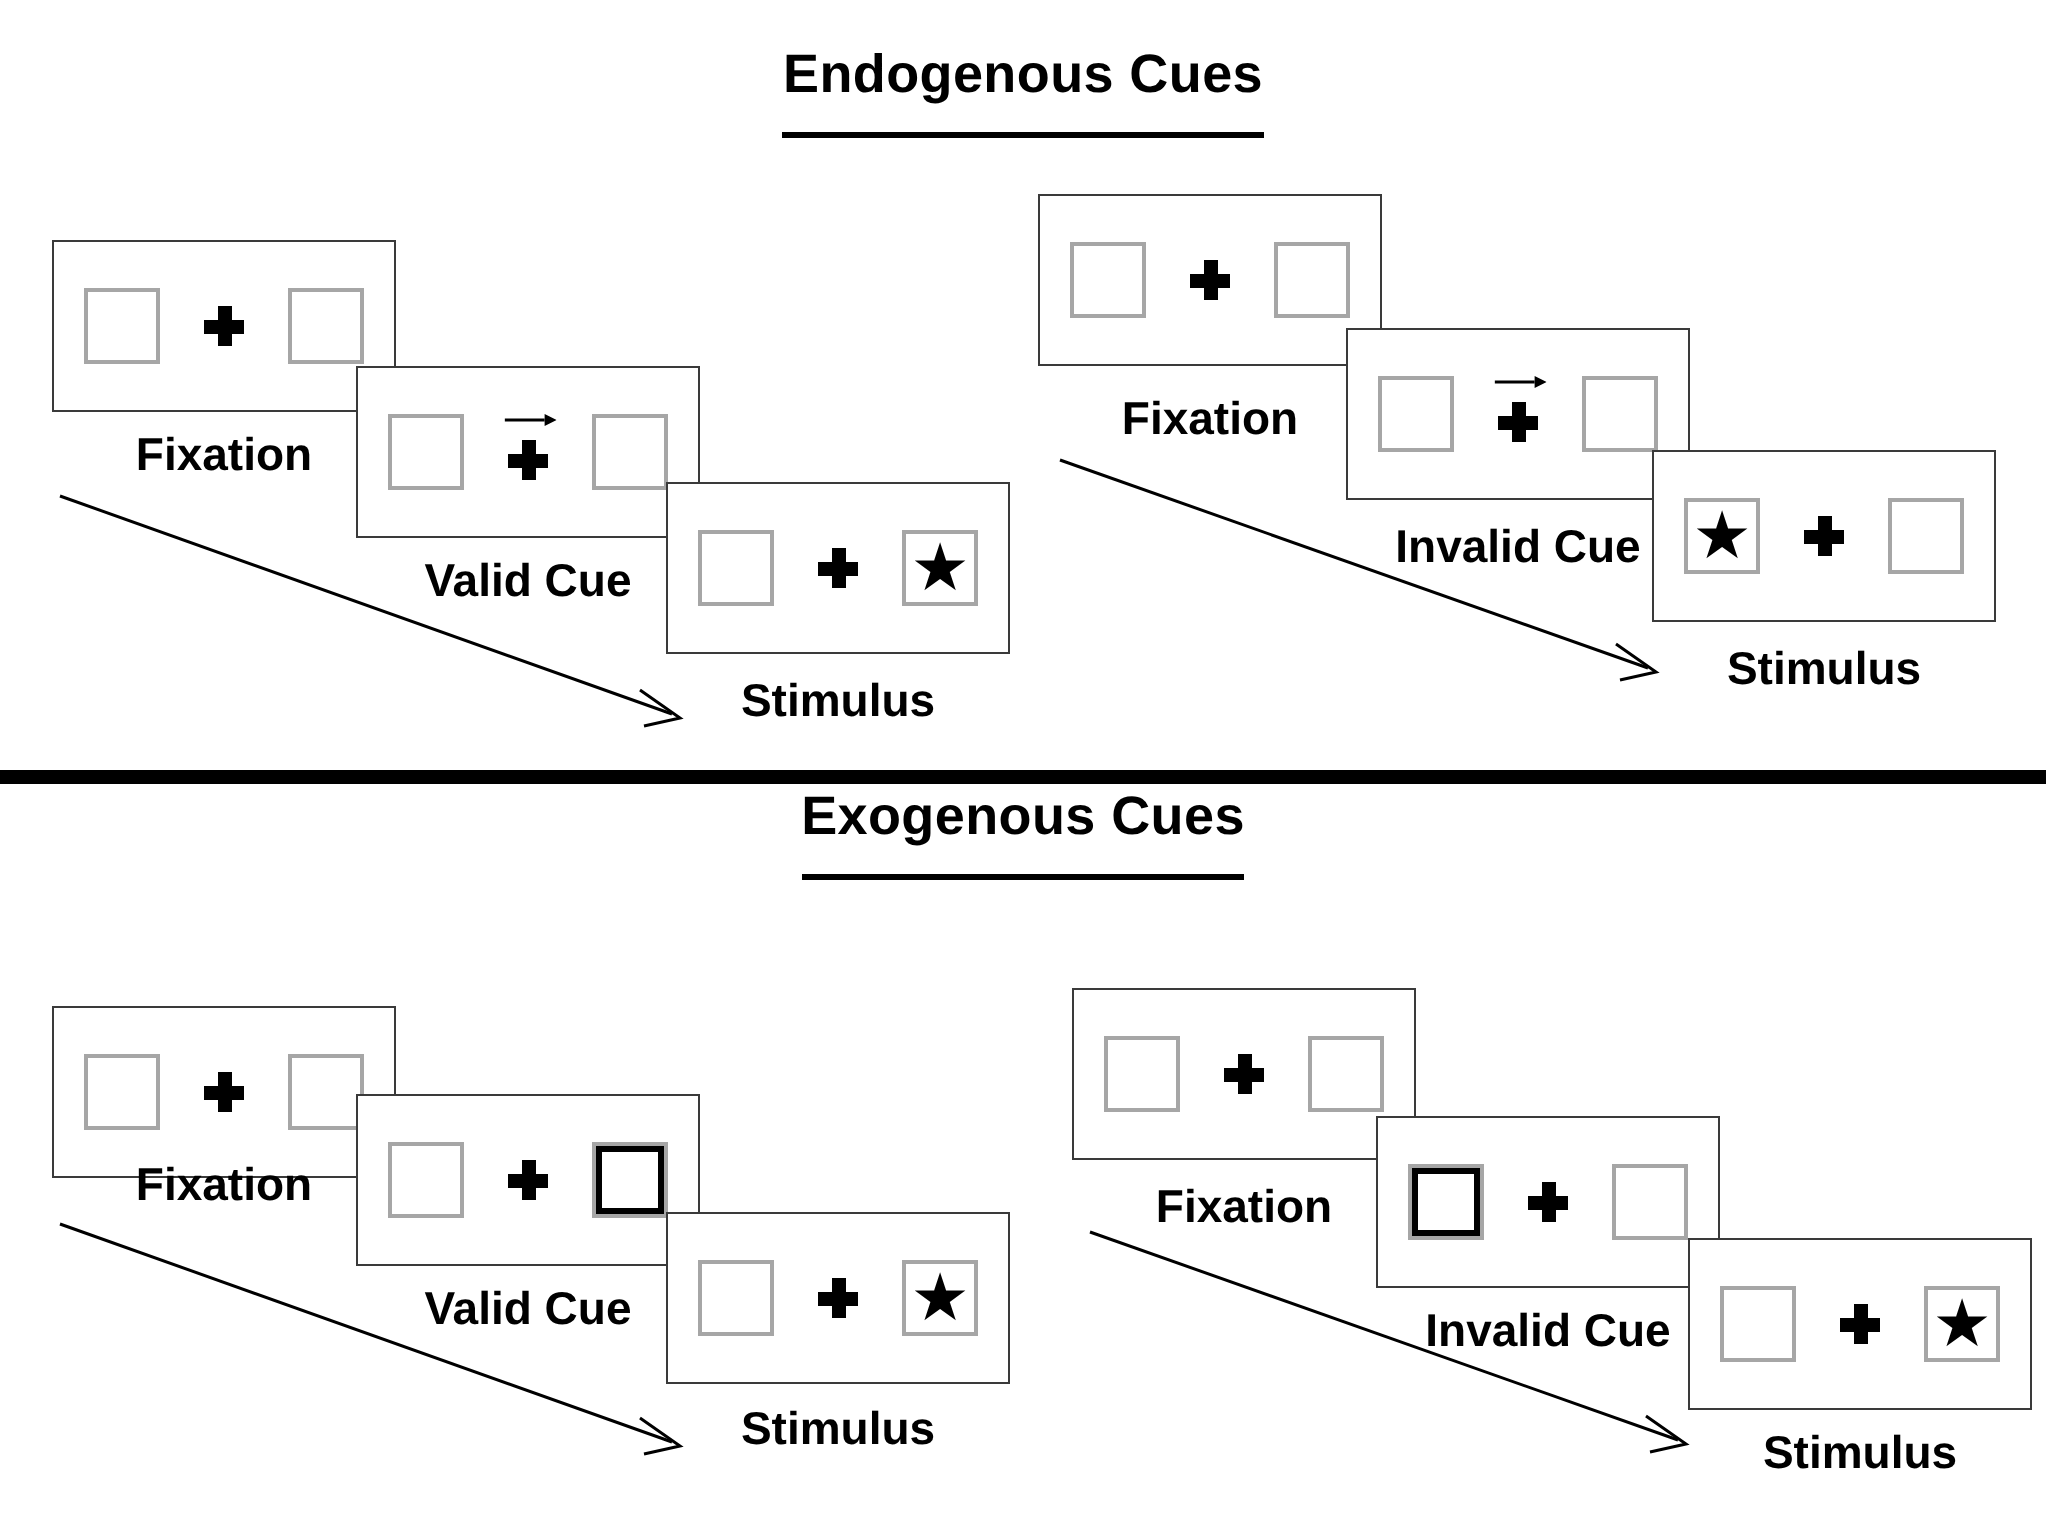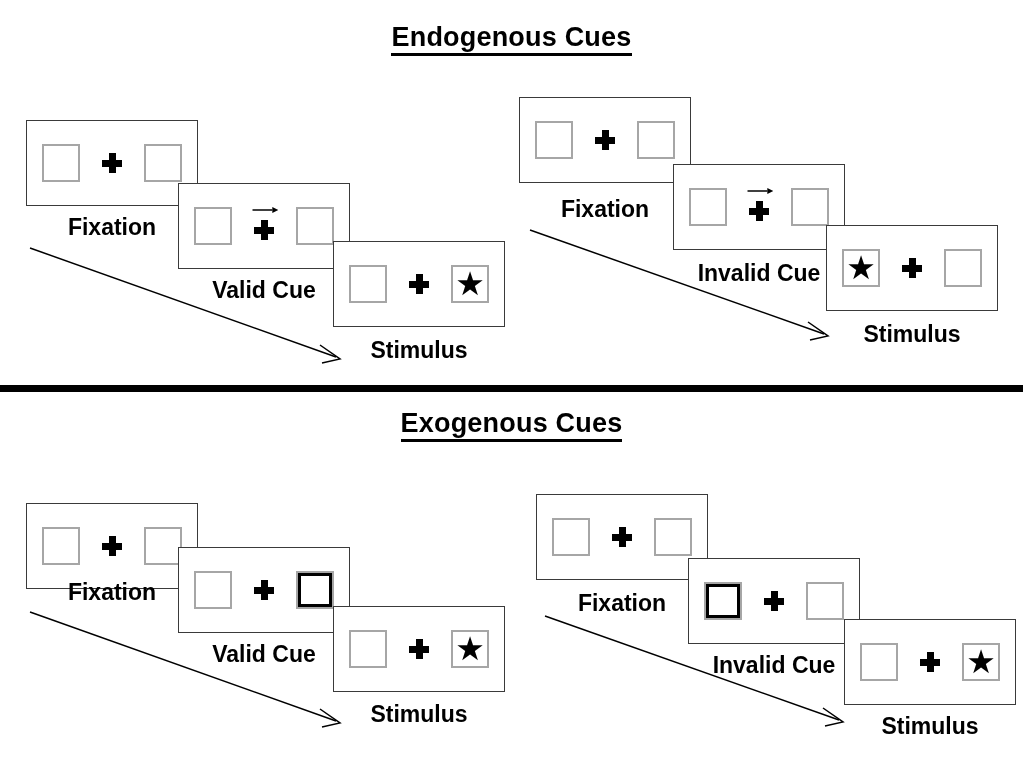--- a/index.html
+++ b/index.html
@@ -21,25 +21,25 @@
     position: absolute;
     width: 100%;
     left: 0;
     text-align: center;
     font-size: 27px;
     font-weight: bold;
     letter-spacing: 0.2px;
   }
   .section-title span {
     border-bottom: 3px solid #000;
-    padding-bottom: 1px;
+    padding-bottom: 14px;
     margin-top: 28px;
   }
   #title-endogenous { top: 22px; }
-  #title-exogenous  { top: 408px; }
+  #title-exogenous  { top: 393px; }
 
   
   .section-divider {
     position: absolute;
     left: 0;
     top: 385px;
     width: 1023px;
     height: 7px;
     background: #000000;
   }

